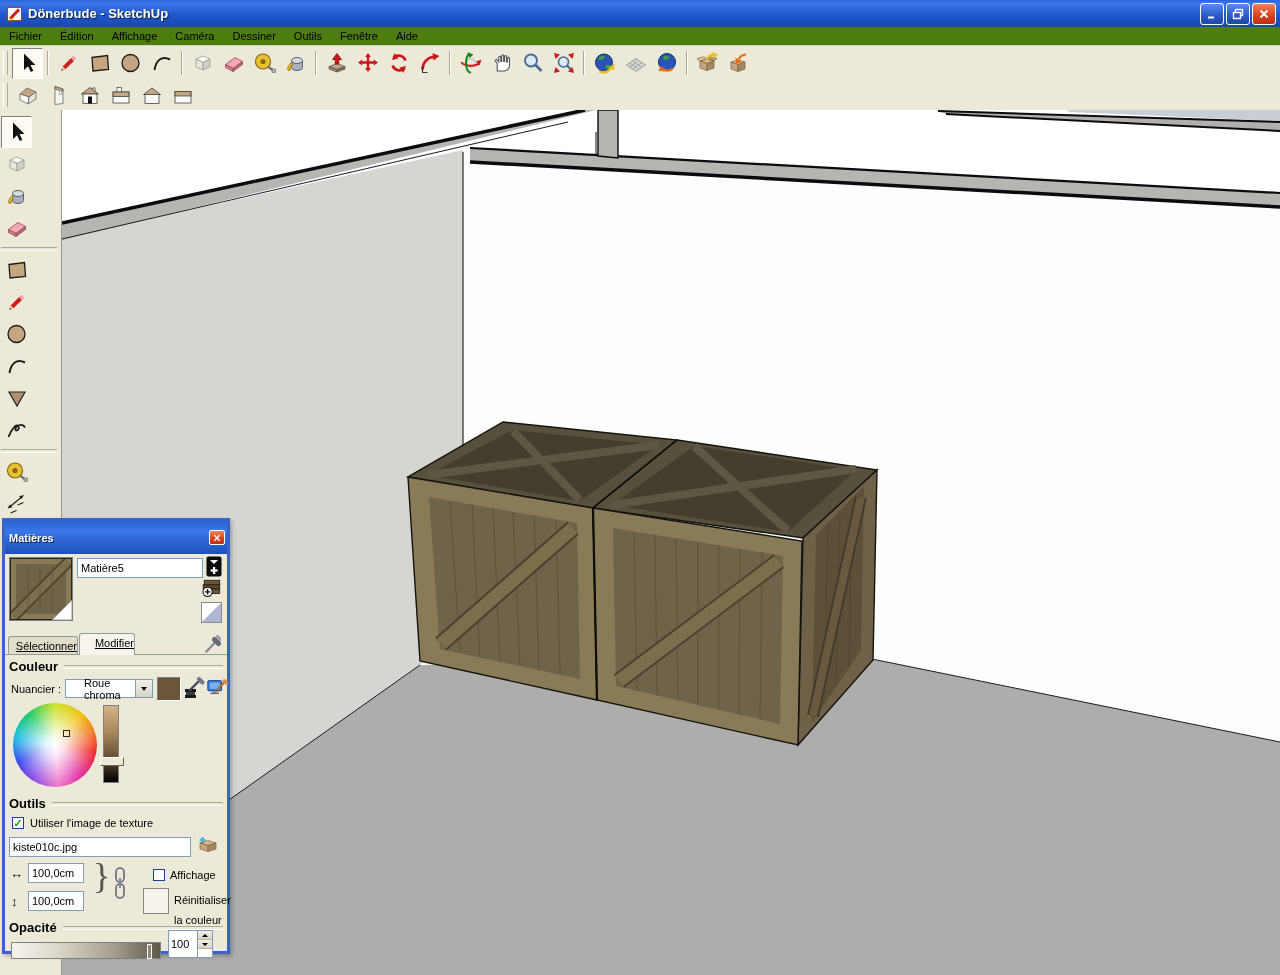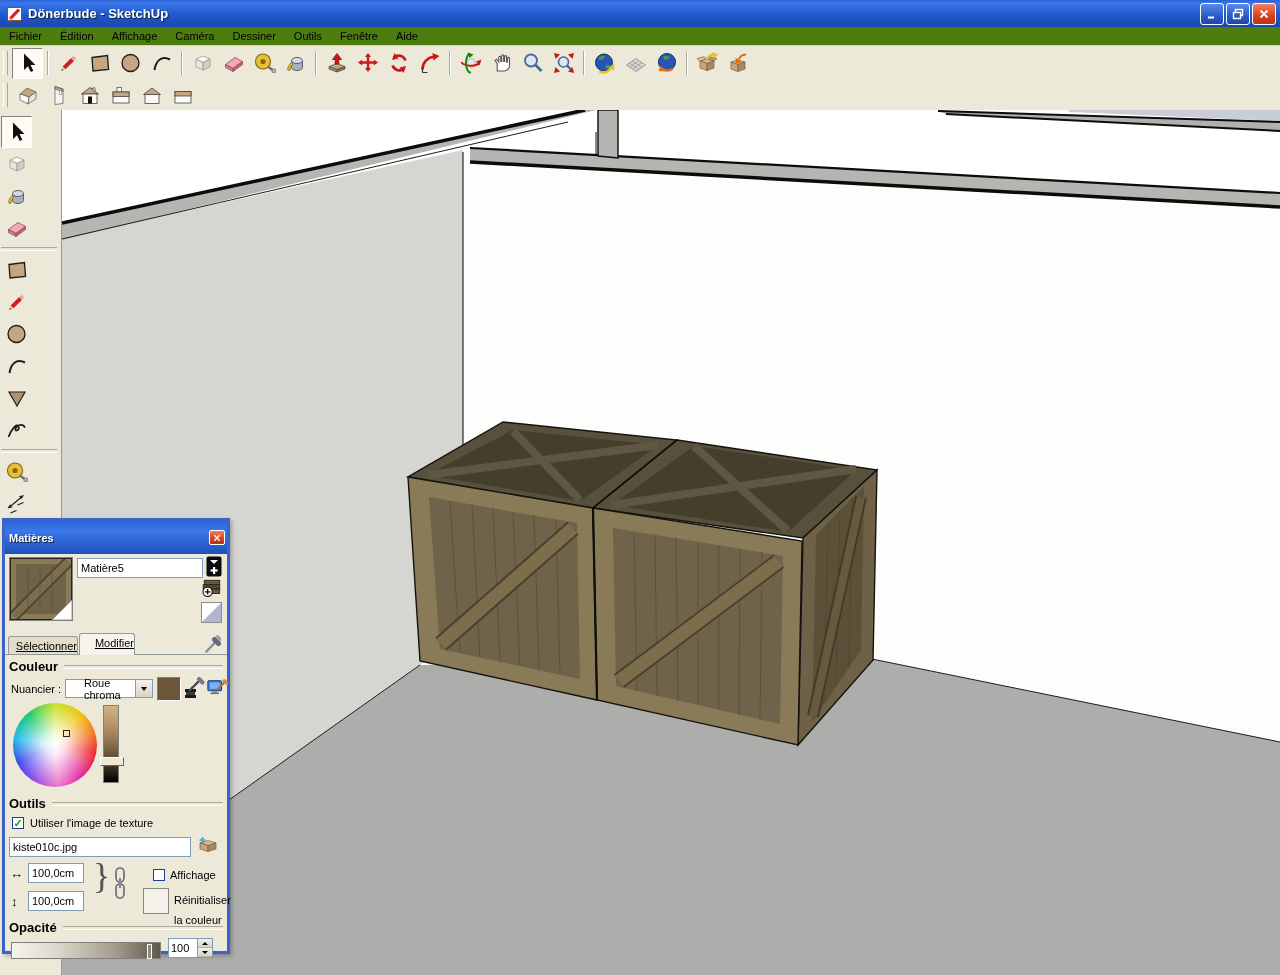--- a/index.html
+++ b/index.html
@@ -671,21 +671,21 @@
       <span class="abs lbl" style="left:165px;top:315px;">Affichage</span>
       <div class="abs btn" style="left:138px;top:334px;width:26px;height:26px;"></div>
       <span class="abs lbl" style="left:169px;top:336px;width:52px;white-space:normal;line-height:20px;">Réinitialiser la couleur</span>
 
       <div class="abs grphead" style="left:4px;top:366px;">
         <b>Opacité</b>
         <div class="rule"></div>
       </div>
       <div class="abs otrack" style="left:6px;top:388px;"></div>
       <div class="ohandle" style="left:142px;top:390px;"></div>
-      <div class="abs spin" style="left:163px;top:384px;height:20px;">
+      <div class="abs spin" style="left:163px;top:376px;height:28px;">
         <input value="100" style="">
         <div class="spinbtns">
           <div class="spinbtn">
               <div class="arr-up-s"></div>
             </div>
           <div class="spinbtn">
               <div class="arr-down-s"></div>
             </div>
         </div>
       </div>

